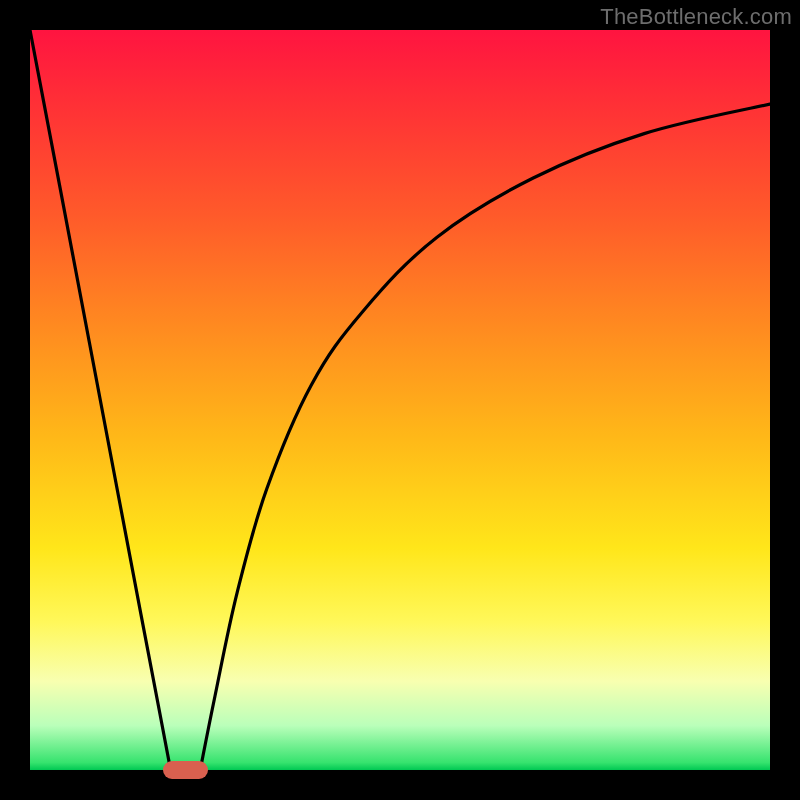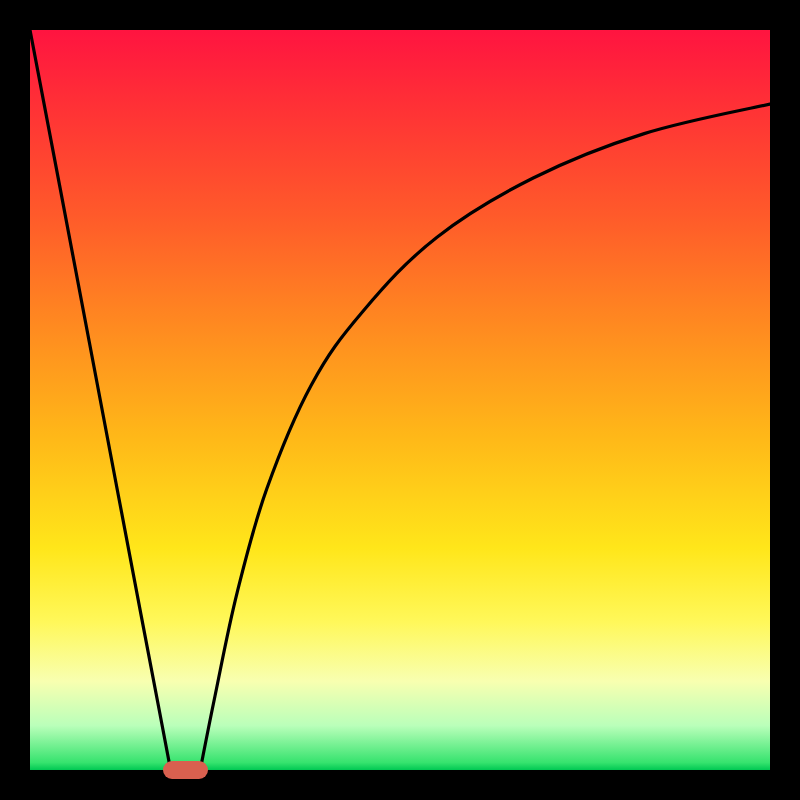--- a/index.html
+++ b/index.html
@@ -60,14 +60,15 @@
 <div class="frame">
 
   <div class="plot" style="left: 30px; top: 30px; width: 740px; height: 740px;">
     <svg viewBox="0 0 740 740" preserveAspectRatio="none">
       <path id="curve-left" fill="none" stroke="#000" stroke-width="3.2" stroke-linecap="round" stroke-linejoin="round" d="M 0 0 L 29.6 155.39999999999998 L 59.2 311.54 L 88.8 467.68 L 111 584.6 L 129.5 681.54 L 140.6 740"></path>
       <path id="curve-right" fill="none" stroke="#000" stroke-width="3.2" stroke-linecap="round" stroke-linejoin="round" d="M 170.20000000000002 740 C 172.864 726.68, 178.34 697.968, 185 666 C 191.66 634.032, 197.876 599.696, 207.20000000000002 562.4 C 216.52400000000003 525.1039999999999, 223.48000000000002 496.096, 236.8 458.8 C 250.12 421.504, 263.884 387.168, 281.2 355.2 C 298.51599999999996 323.23199999999997, 310.356 307.84, 333 281.2 C 355.644 254.56, 376.36400000000003 231.17600000000004, 407.00000000000006 207.20000000000005 C 437.6360000000001 183.22400000000005, 465.90400000000005 166.648, 503.20000000000005 148 C 540.496 129.352, 571.5759999999999 116.92000000000002, 614.1999999999999 103.60000000000002 C 656.824 90.28000000000003, 717.356 79.328, 740 74"></path>
     </svg>
     <div class="marker" style="width: 44.4px; height: 17.76px; left: 133.2px; top: 731.12px; background: rgb(217, 96, 79);"></div>
   </div>
 
+  <div class="watermark">TheBottleneck.com</div>
 
 </div>
 
 </body></html>

